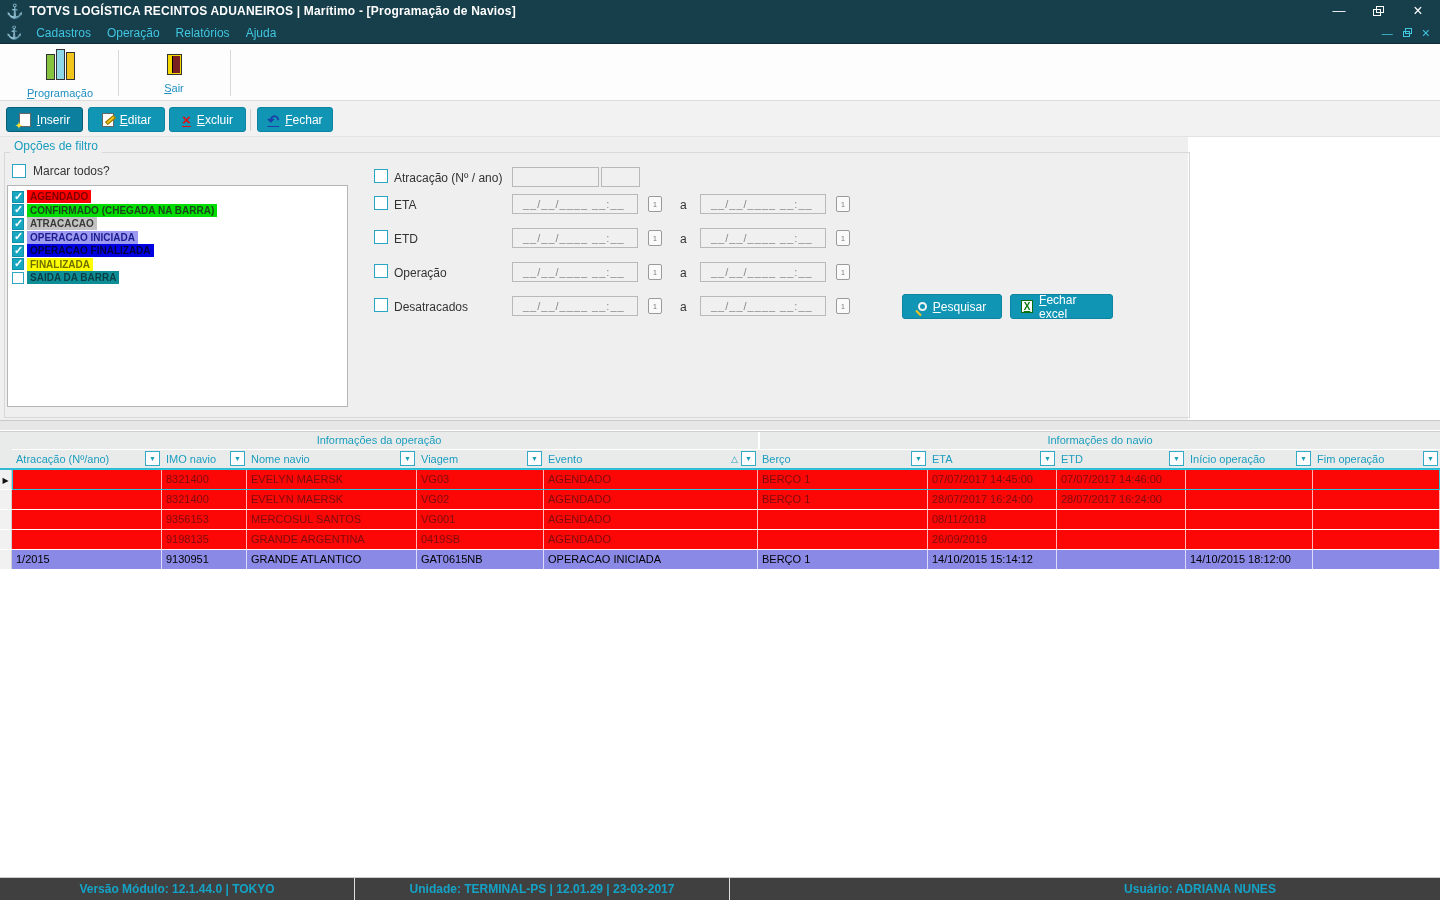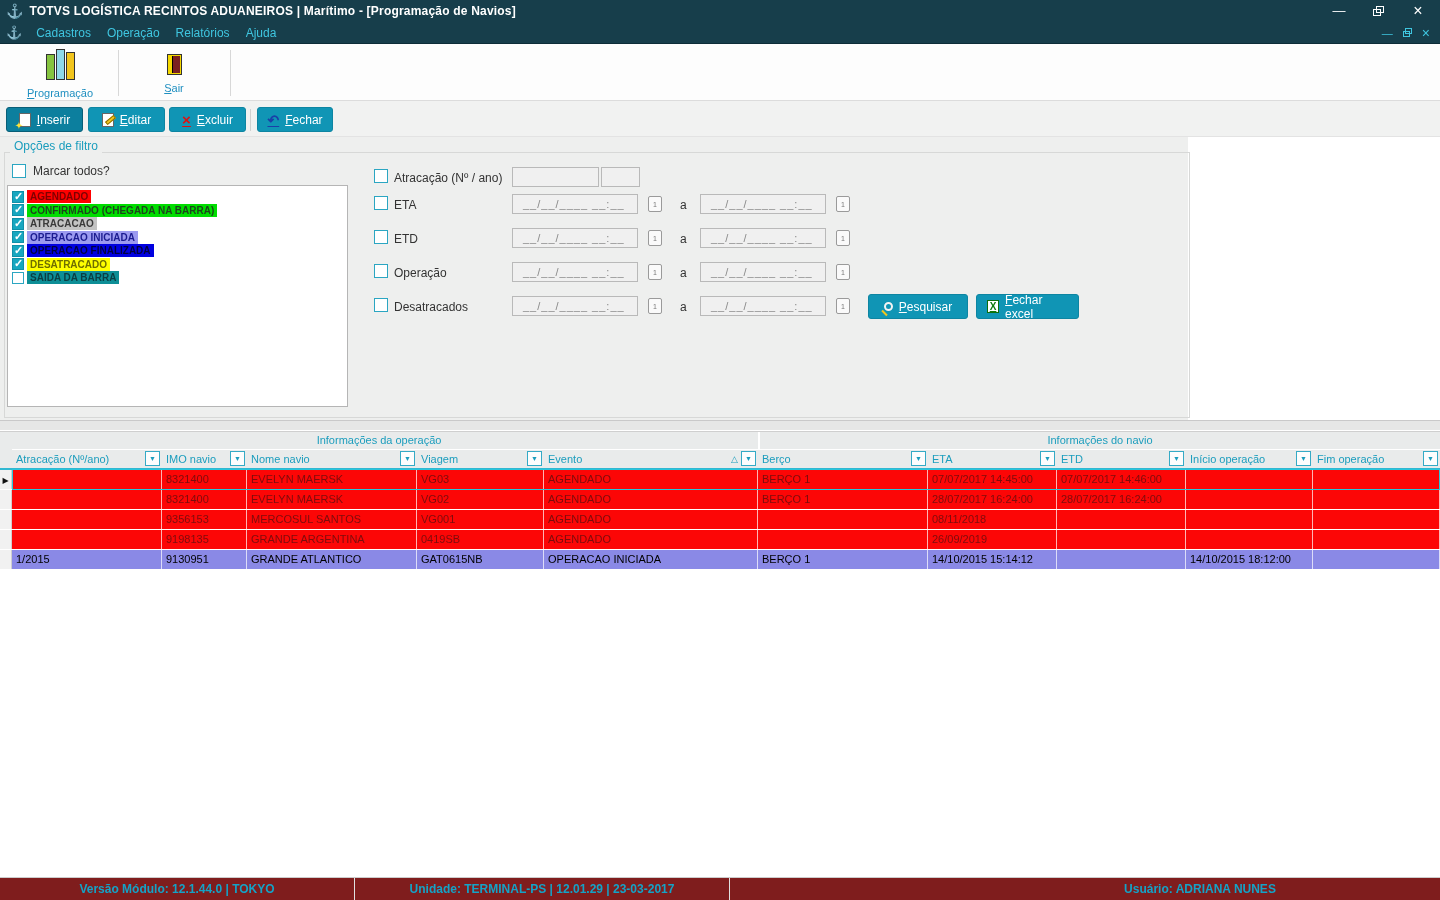--- a/index.html
+++ b/index.html
@@ -91,21 +91,21 @@
   .f-row .flabel { position:absolute; left:20px; top:4px; color:#333; font-size:12px; white-space:nowrap; }
   .txtfield { position:absolute; top:0; height:20px; background:#f0f0f0; border:1px solid #b9b9b9; }
   .datefield { position:absolute; top:0; width:126px; height:20px; background:#f0f0f0; border:1px solid #b9b9b9;
     color:#8a8a8a; font-size:11px; line-height:18px; padding-left:10px; letter-spacing:1px; }
   .calbtn { position:absolute; top:2px; width:14px; height:16px; background:#fafafa; border:1px solid #9a9a9a;
     color:#777; font-size:7px; text-align:center; line-height:15px; border-radius:2px; }
   .calbtn::before { content:"1"; }
   .rsep { position:absolute; top:4px; color:#333; font-size:12px; }
   .fbtn { position:absolute; top:157px; height:25px; border-radius:3px; border:1px solid #0d85a2;
     background:var(--accent,#1095b5); color:#fff; font-size:12px; display:flex; align-items:center;
-    justify-content:center; gap:6px; padding:0 10px; cursor:default; }
+    justify-content:center; gap:6px; padding:0 10px; cursor:default;margin-left:34px; }
   .fbtn span::first-letter { text-decoration:underline; }
   .mag { position:relative; width:9px; height:9px; border:2px solid #f3f3f3; border-radius:50%; display:inline-block; }
   .mag::after { content:""; position:absolute; left:-5px; top:8px; width:7px; height:2px;
     background:#f2c51d; transform:rotate(45deg); }
   .xls { display:inline-block; width:13px; height:13px; background:#fff; border:1px solid #0c6e0c;
     color:#0c7a0c; font-weight:bold; font-size:10px; line-height:12px; text-align:center; }
 
   
   .splitter { position:absolute; top:420px; left:0; width:1440px; height:11px; background:#e6e7e6;
     border-top:1px solid #c9c9c9; border-bottom:1px solid #fff; }
@@ -130,21 +130,21 @@
   .g-cell { font-size:11px; line-height:19px; padding:0 4px; overflow:hidden; white-space:nowrap;
     border-right:1px solid rgba(255,255,255,.7); }
   .gutter { background:#f1f1f1; border-right:1px solid #cfcfcf; padding:0; text-align:center; }
   .selarrow { color:#111; font-size:8px; line-height:19px; }
   .row-red .g-cell:not(.gutter) { background:var(--row_red,#fc0606); color:var(--row_red_text,#7c0d0d); }
   .row-purple .g-cell:not(.gutter) { background:var(--row_purple,#8a89e6); color:#000; }
   .g-row.selected::after { content:""; position:absolute; left:12px; right:0; top:-1px; bottom:-1px;
     border:1px solid #29c5dc; pointer-events:none; }
 
   
-  .statusbar { position:absolute; top:877px; left:0; width:1440px; height:23px; background:#7f1d1d;
+  .statusbar { position:absolute; top:877px; left:0; width:1440px; height:23px; background:#404040;
     border-top:1px solid #cccccc; display:flex; }
   .sb-cell { display:flex; align-items:center; justify-content:center; color:var(--status_text,#14a3c7);
     font-size:12px; font-weight:bold; border-right:1px solid #e0e0e0; white-space:nowrap; }
 </style>
 </head>
 <body>
 
 <div class="app">
 
   <div class="titlebar">
@@ -238,21 +238,21 @@
       <div class="ls-item">
         <span class="lcheck checked"></span>
         <span class="ls-label" style="background-color: rgb(155, 154, 240); color: rgb(28, 28, 144);">OPERACAO INICIADA</span>
       </div>
       <div class="ls-item">
         <span class="lcheck checked"></span>
         <span class="ls-label" style="background-color: rgb(0, 0, 224); color: rgb(0, 0, 64);">OPERACAO FINALIZADA</span>
       </div>
       <div class="ls-item">
         <span class="lcheck checked"></span>
-        <span class="ls-label" style="background-color: rgb(255, 255, 0); color: rgb(110, 110, 0);">DESATRACADO</span>
+        <span class="ls-label" style="background-color: rgb(255, 255, 0); color: rgb(110, 110, 0);">FINALIZADA</span>
       </div>
       <div class="ls-item">
         <span class="lcheck"></span>
         <span class="ls-label" style="background-color: rgb(13, 142, 150); color: rgb(10, 61, 67);">SAIDA DA BARRA</span>
       </div>
     </div>
 
     <div class="f-row" style="top:30px;">
       <span class="fcheck"></span>
       <span class="flabel">Atracação (Nº / ano)</span>

